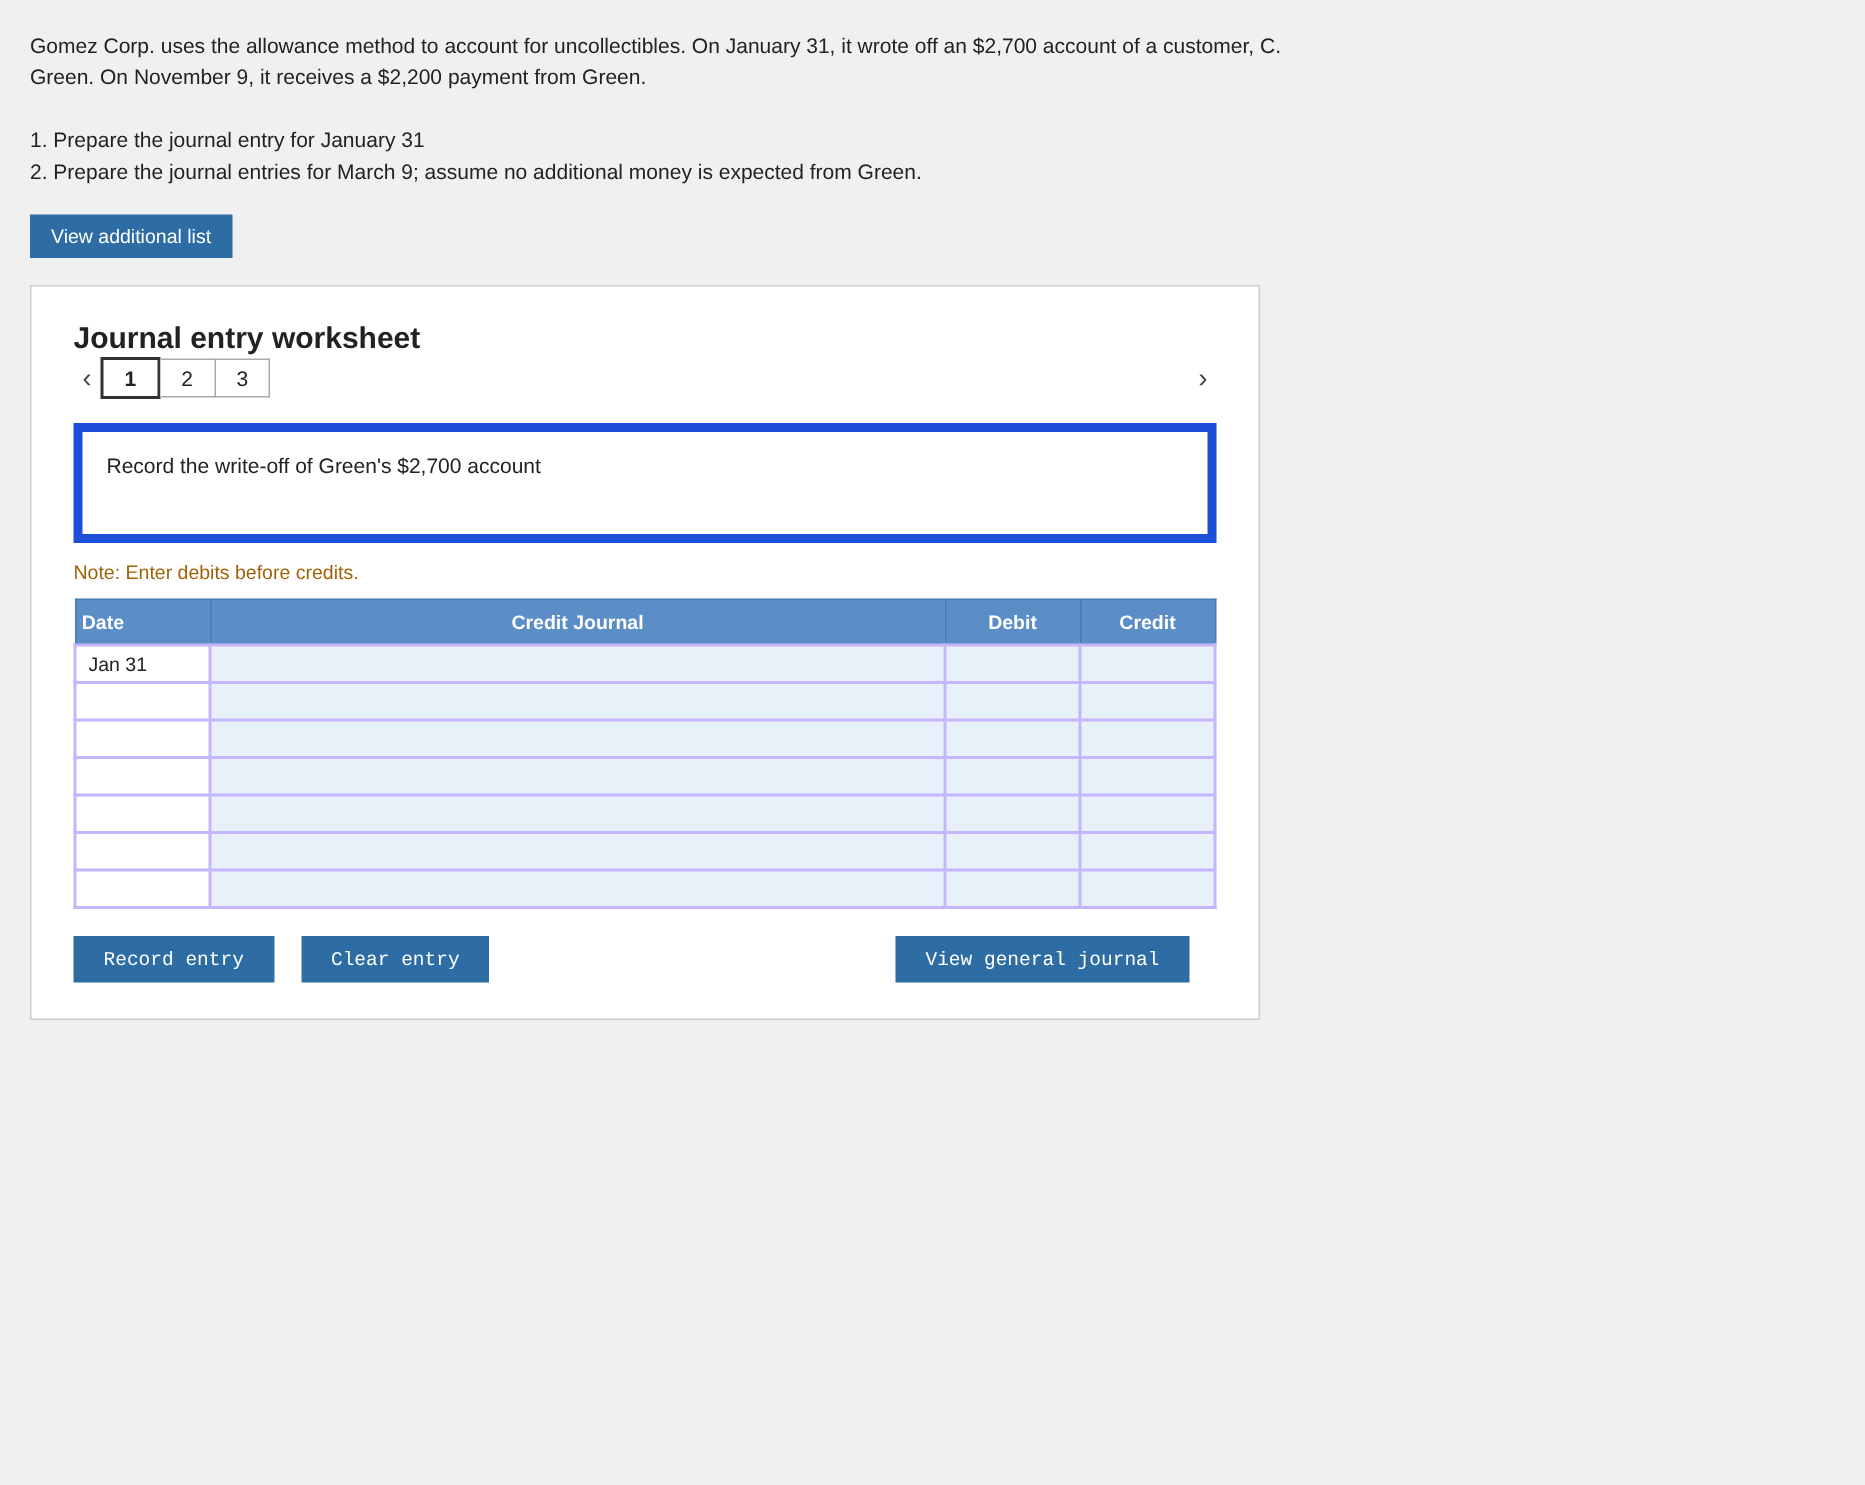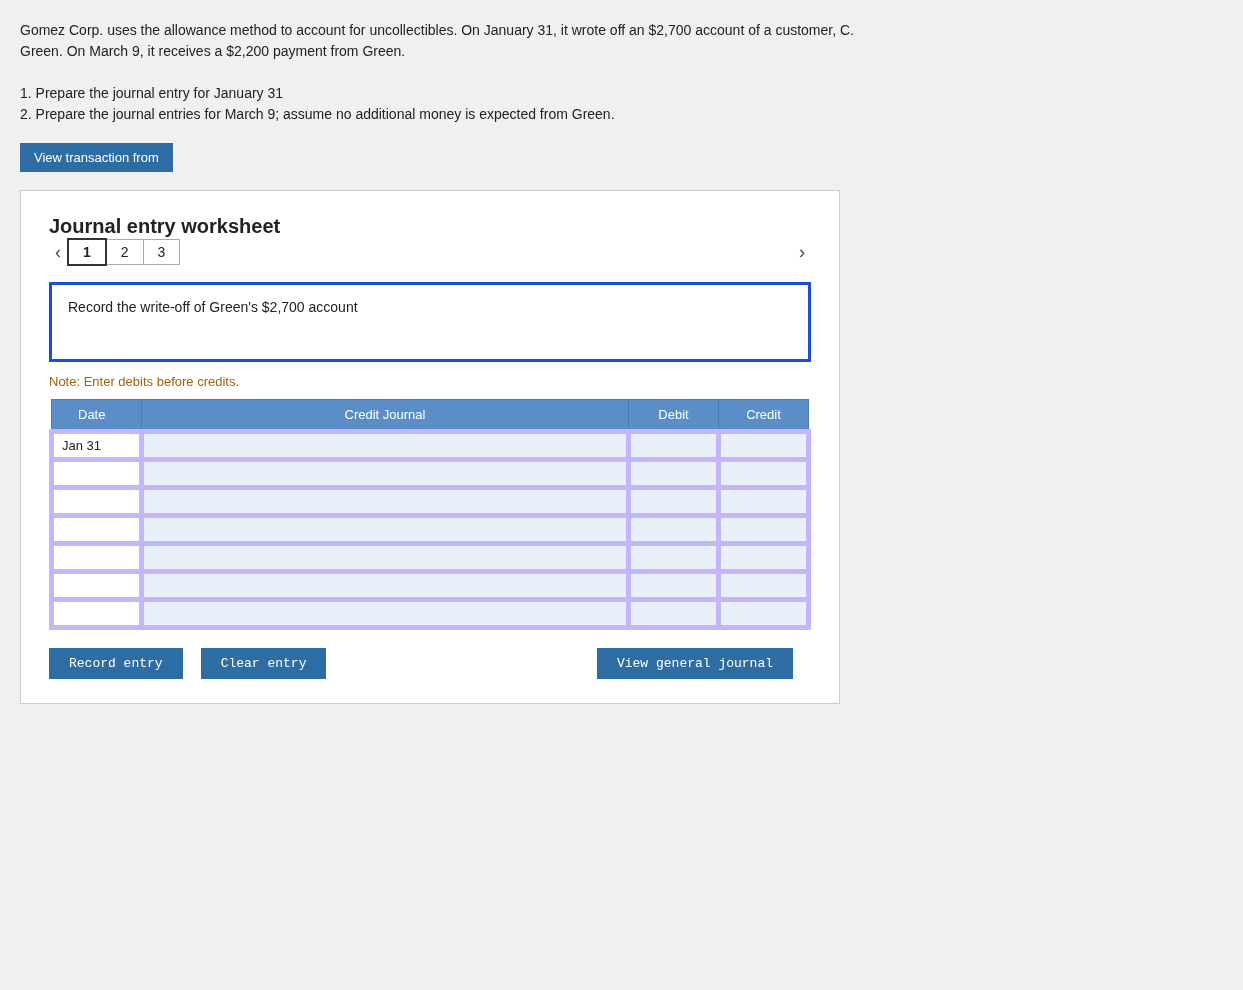--- a/index.html
+++ b/index.html
@@ -91,21 +91,21 @@
 
     .tab-btn:not(:first-of-type) {
       border-left: none;
     }
 
     .tab-spacer {
       flex: 1;
     }
 
     .description-box {
-      border: 3px solid #1d4ed8;
+      border: 6px solid #1d4ed8;
       padding: 14px 16px;
       min-height: 80px;
       margin-bottom: 12px;
       font-size: 14px;
       color: #222;
       background: white;
     }
 
     .note-text {
       color: #a16207;
@@ -115,23 +115,23 @@
 
     .journal-table {
       width: 100%;
       border-collapse: collapse;
       margin-bottom: 18px;
     }
 
     .journal-table thead tr th {
       background-color: #5b8ec7;
       color: white;
-      font-weight: normal;
+      font-weight: bold;
       text-align: center;
-      padding: 7px 26px;
+      padding: 7px 4px;
       font-size: 13px;
       border: 1px solid #4a7ab0;
     }
 
     .journal-table thead tr th.col-date {
       text-align: left;
       width: 90px;
     }
 
     .journal-table thead tr th.col-journal {
@@ -144,21 +144,21 @@
 
     .journal-table thead tr th.col-credit {
       width: 90px;
     }
 
     .journal-table tbody tr {
       border-bottom: 1px solid #c8d8ea;
     }
 
     .journal-table tbody tr td {
-      border: 5px solid #c4b5fd;
+      border: 2px solid #c4b5fd;
       padding: 0;
       height: 18px;
     }
 
     .journal-table tbody tr td.date-cell {
       padding-left: 8px;
       font-size: 13px;
       vertical-align: middle;
     }
 
@@ -206,27 +206,27 @@
       align-items: center;
     }
   </style>
 </head>
 <body>
 
 <div class="page-container">
 
   <div class="intro-text">
     <span>Gomez Corp. uses the allowance method to account for uncollectibles. On January 31, it wrote off an $2,700 account of a customer, C.</span><br>
-    <span>Green. On March 9, it receives a $2,200 payment from Green.</span>
+    <span>Green. On November 9, it receives a $2,200 payment from Green.</span>
     <br><br>
     <span class="bold"><span>1.</span> <span>Prepare the journal entry for January 31</span></span><br>
     <span class="bold"><span>2.</span> <span>Prepare the journal entries for March 9; assume no additional money is expected from Green.</span></span>
   </div>
 
-  <button class="view-transaction-btn">View transaction from</button>
+  <button class="view-transaction-btn">View additional list</button>
 
   <div class="worksheet-card">
 
     <div class="worksheet-title">Journal entry worksheet</div>
 
     <div class="tab-nav">
       <span class="tab-arrow">‹</span>
       <div class="tab-number-group">
         <button class="tab-btn active">1</button>
         <button class="tab-btn">2</button>

